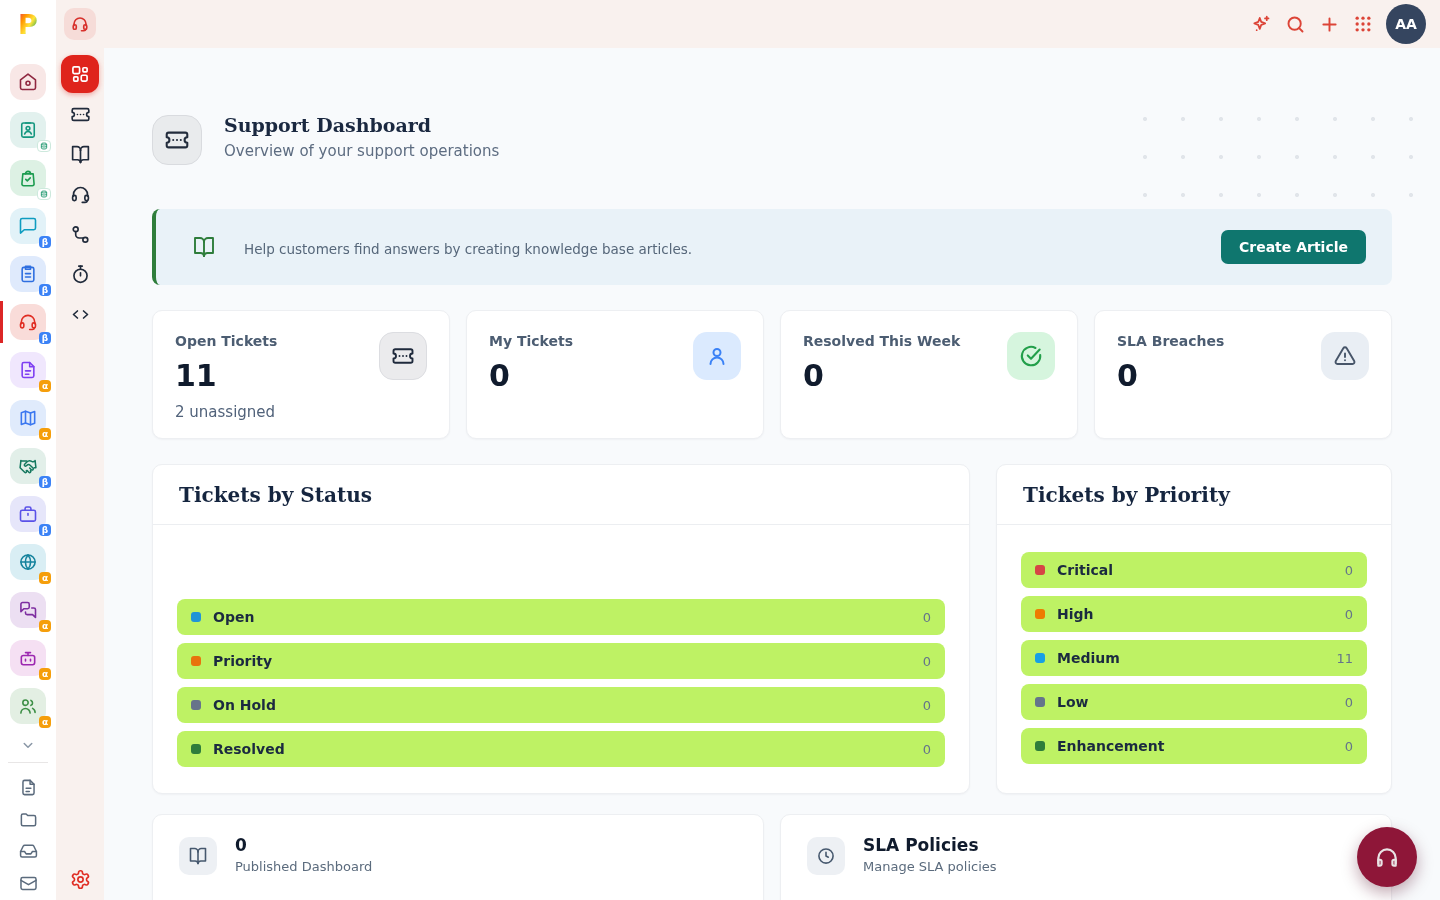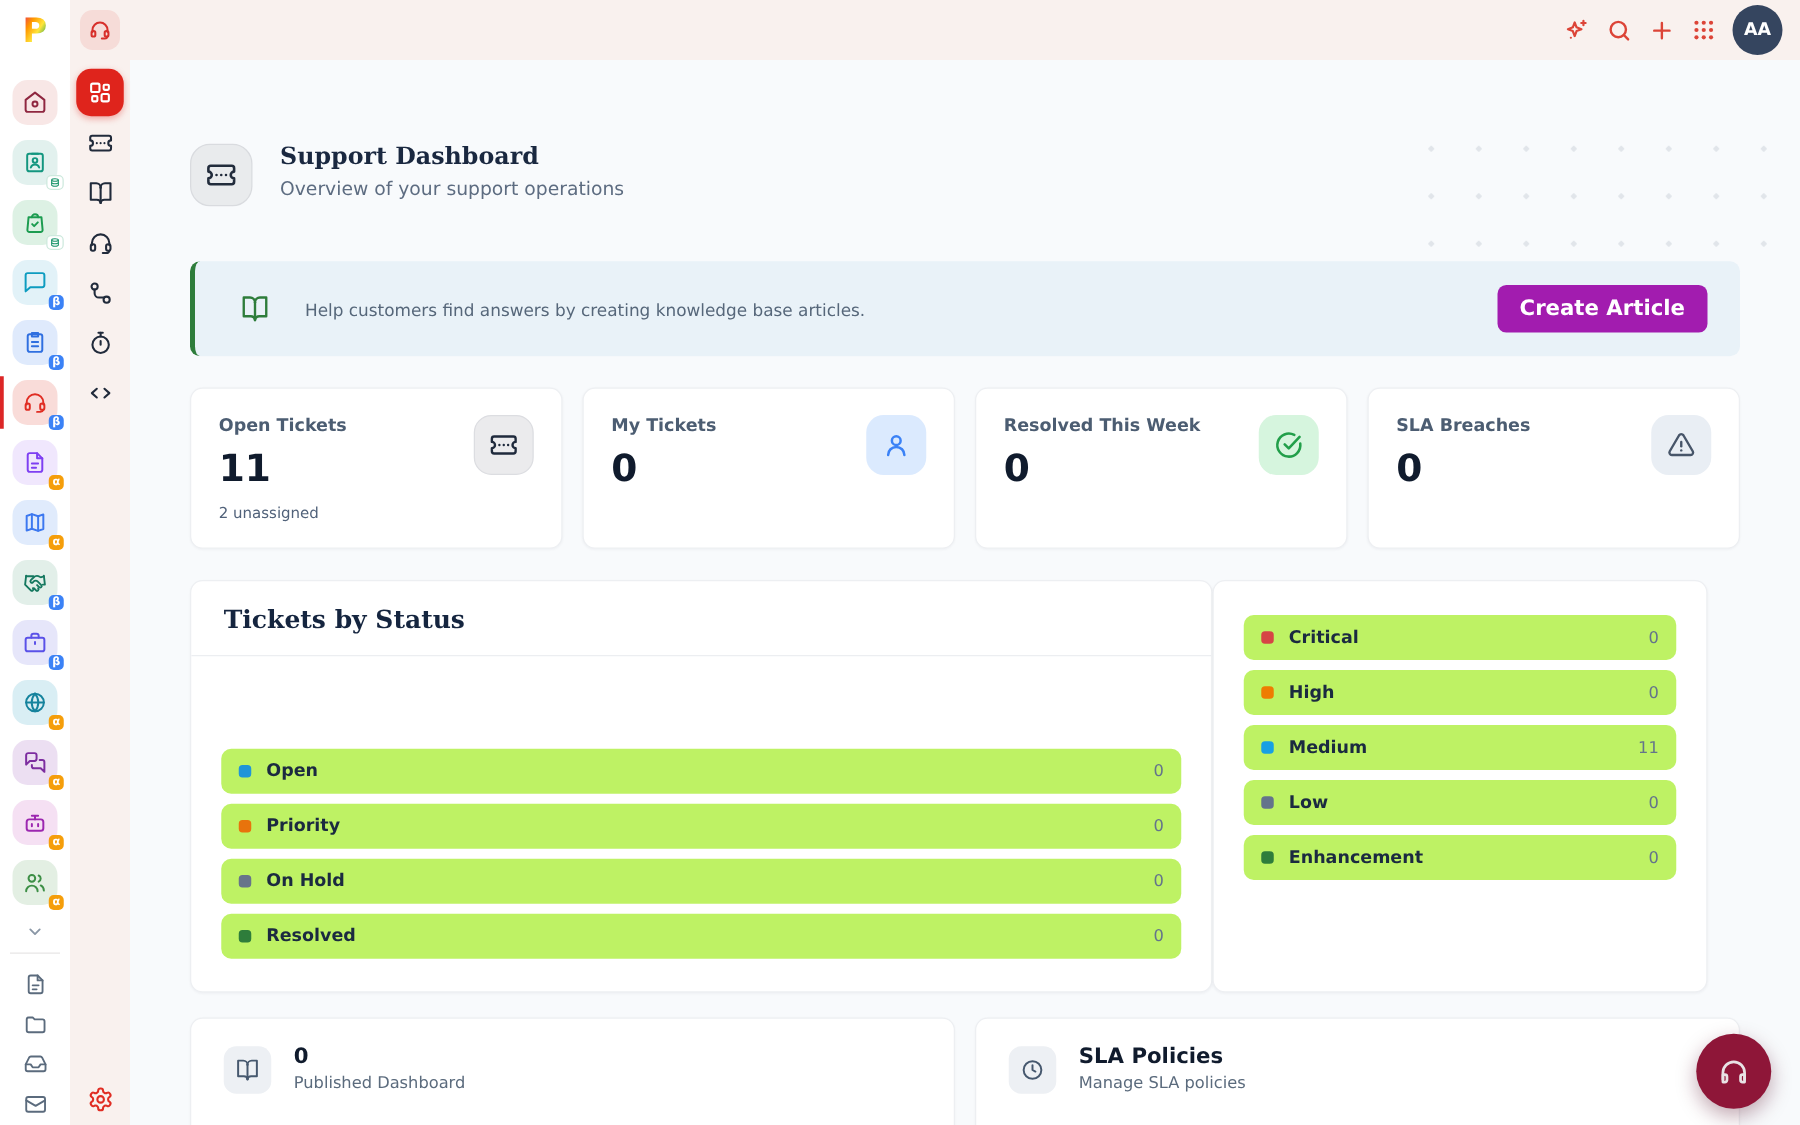--- a/index.html
+++ b/index.html
@@ -95,39 +95,39 @@
 
   .banner {
     margin-top:44px; height:76px; background:#e9f2f8; border-left:4px solid #2e7d3b; border-radius:8px;
     display:flex; align-items:center; padding:0 26px 0 36px;
   }
   .banner-icon { color:#2e7d3b; }
   .banner-text { margin-left:28px; }
   .banner-title { font-size:15px; font-weight:700; color:#16243a; }
   .banner-desc { font-size:13.5px; color:#56677a; margin-top:4px; }
   .banner-btn {
-    margin-left:auto; background:#a21caf; color:#fff; font-family:inherit; font-size:17px; font-weight:700;
+    margin-left:auto; background:#0f766e; color:#fff; font-family:inherit; font-size:14px; font-weight:700;
     padding:9px 18px; border-radius:7px; border:none; cursor:pointer;
   }
 
   .stats { margin-top:25px; display:grid; grid-template-columns:repeat(4,1fr); gap:16px; }
   .stat-card {
     background:#fff; border:1px solid #edeff2; border-radius:10px; height:129px; padding:22px;
     position:relative; box-shadow:0 1px 2px rgba(16,24,40,.04);
   }
   .stat-label { font-size:14px; font-weight:600; color:#4c5d72; }
   .stat-value { font-size:30px; font-weight:800; color:#101b2d; margin-top:9px; }
-  .stat-sub { font-size:12px; color:#51627a; margin-top:10px; }
+  .stat-sub { font-size:15px; color:#51627a; margin-top:10px; }
   .stat-chip { position:absolute; top:21px; right:22px; width:48px; height:48px; border-radius:14px; display:flex; align-items:center; justify-content:center; }
   .sc-gray  { background:#ebebed; border:1px solid #dcdde1; color:#1f2a3c; }
   .sc-blue  { background:#dbeafe; color:#3b82f6; }
   .sc-green { background:#d6f5de; color:#229f4a; }
   .sc-slate { background:#e9eef4; color:#475569; }
 
-  .panels { margin-top:25px; display:grid; grid-template-columns:818px 396px; }
+  .panels { margin-top:25px; display:grid; grid-template-columns:818px 396px; gap:26px; }
   .panel { background:#fff; border:1px solid #edeff2; border-radius:10px; height:330px; box-shadow:0 1px 2px rgba(16,24,40,.04); overflow:hidden; }
   .panel-header { height:60px; padding:0 26px; display:flex; align-items:center; border-bottom:1px solid #eceef1; }
   .panel-title { font-family:"DejaVu Serif","Liberation Serif",serif; font-size:20px; font-weight:700; color:#15253f; }
   .panel-body { padding:0 24px; }
   .panel-body.status { padding-top:74px; }
   .panel-body.priority { padding-top:27px; }
   .legend-row {
     height:36px; background:#bef264; border-radius:8px; display:flex; align-items:center;
     padding:0 14px; margin-bottom:8px;justify-content:center;
   }
@@ -571,20 +571,23 @@
         </div>
         <div class="legend-row">
           <span class="dot" style="background: rgb(46, 125, 59);"></span>
           <span class="row-label">Resolved</span>
           <span class="row-value">0</span>
         </div>
       </div>
     </div>
 
     <div class="panel">
+      <div class="panel-header">
+        <span class="panel-title">Tickets by Priority</span>
+      </div>
       <div class="panel-body priority">
         <div class="legend-row">
           <span class="dot" style="background: rgb(214, 69, 69);"></span>
           <span class="row-label">Critical</span>
           <span class="row-value">0</span>
         </div>
         <div class="legend-row">
           <span class="dot" style="background: rgb(238, 124, 1);"></span>
           <span class="row-label">High</span>
           <span class="row-value">0</span>

